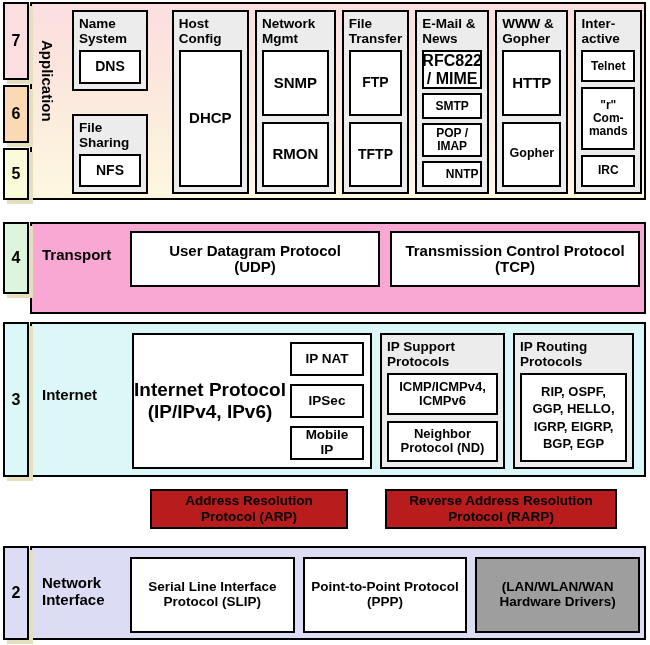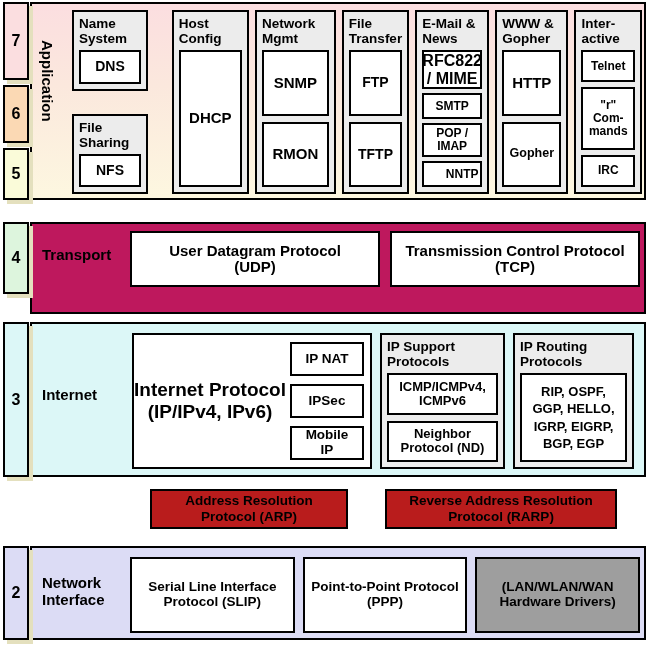--- a/index.html
+++ b/index.html
@@ -129,21 +129,21 @@
 
   .col-name .proto, .col-file .proto { font-size: 14px; }
   .col-host .proto, .col-netmgmt .proto { font-size: 15px; }
 
   .stack-2 { display:flex; flex-direction:column; gap:6px; flex:1; }
 
   
   #layer-transport {
     left: 30px; top: 222px;
     width: 616px; height: 92px;
-    background: #be185d;
+    background: #f9a8d4;
   }
   #transport-label { left: 10px; top: 22px; }
   .trans-boxes {
     position: absolute;
     left: 98px; top: 7px;
     width: 510px; height: 56px;
     display: flex;
     gap: 10px;
   }
   .trans-boxes .proto { flex: 1; font-size: 15px; }

